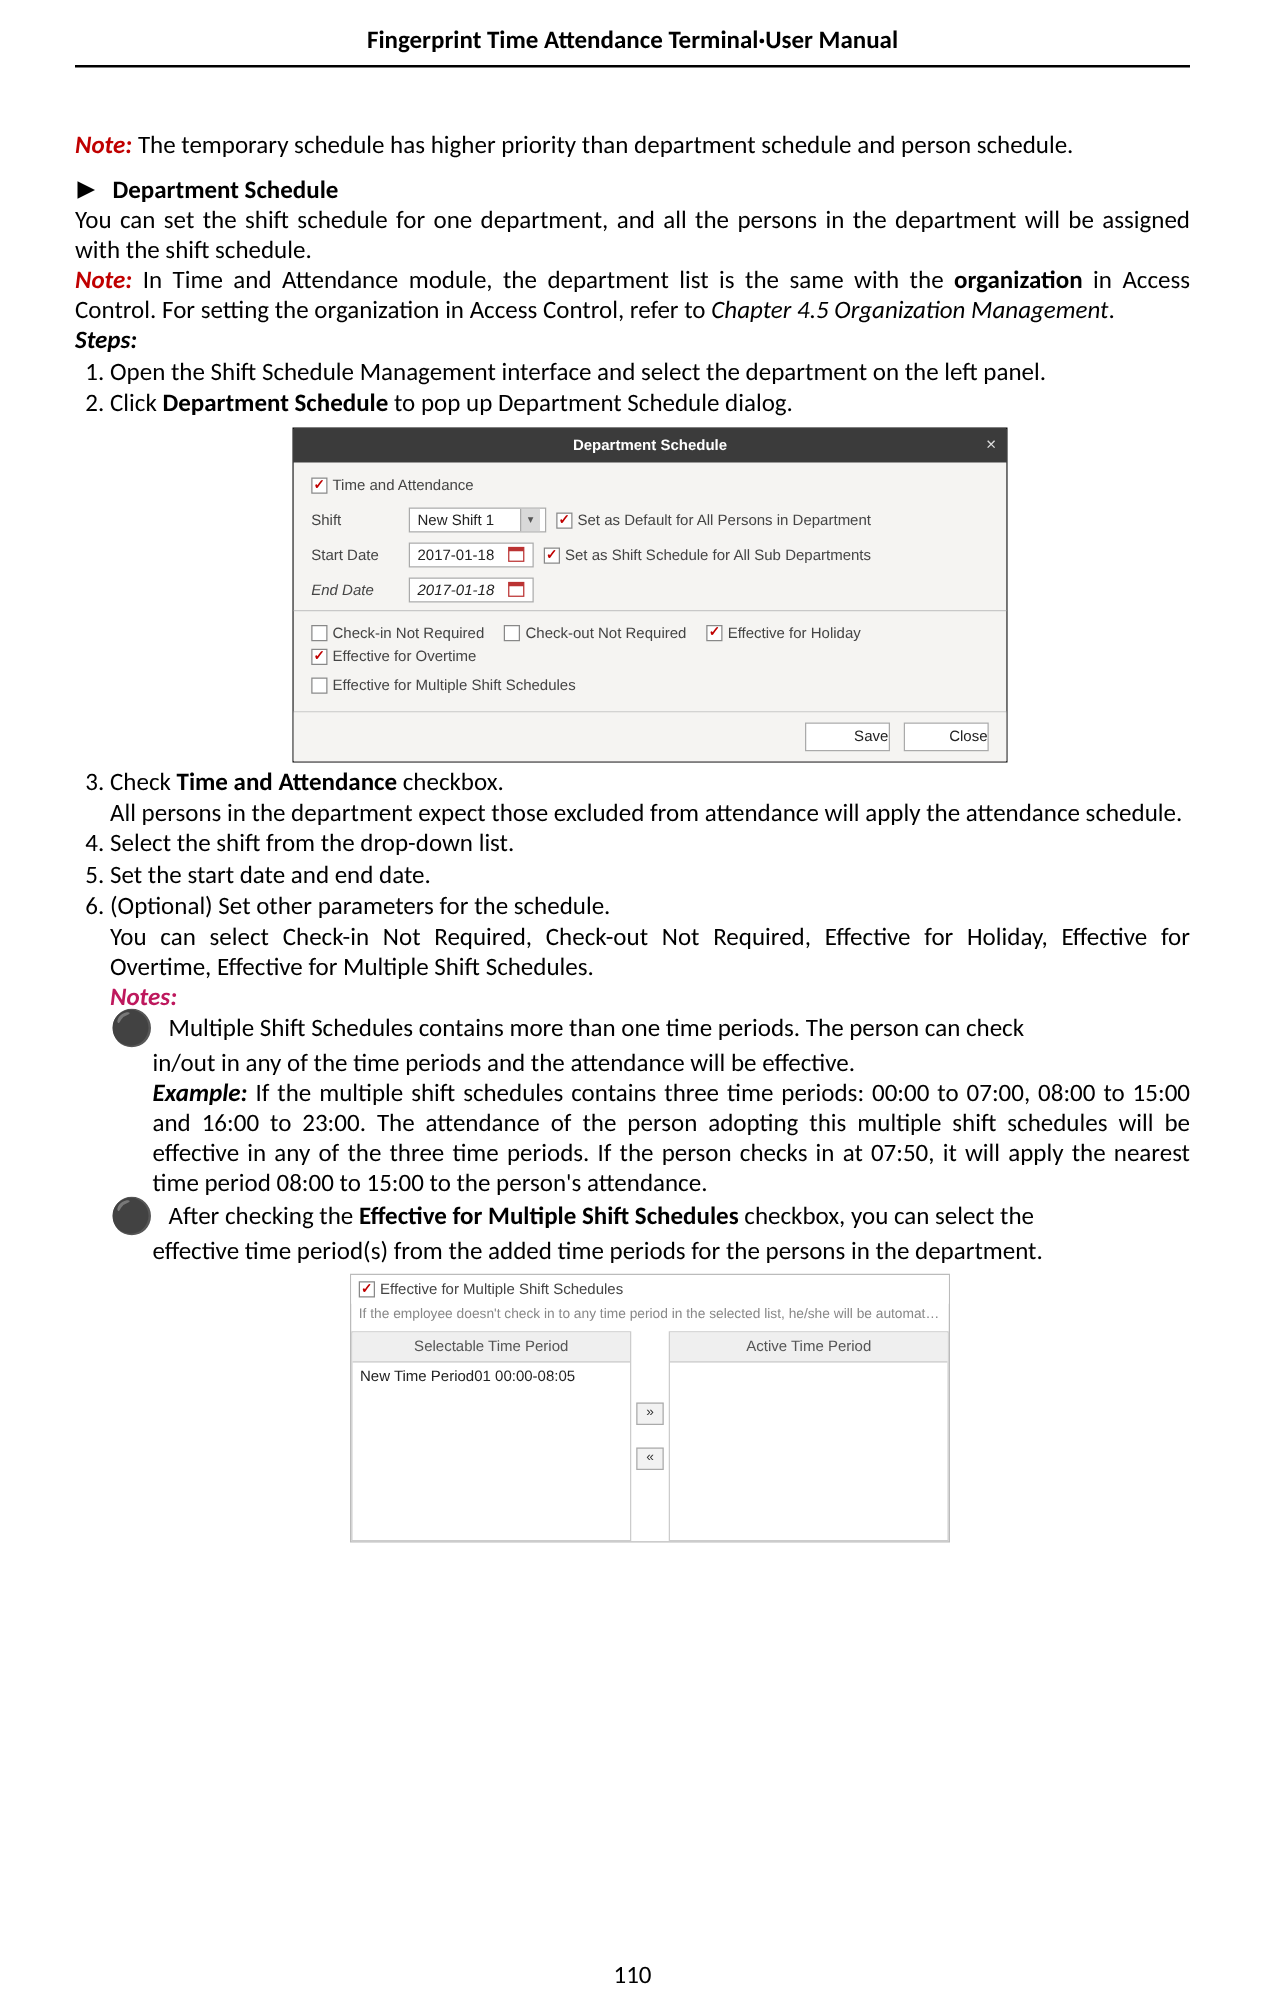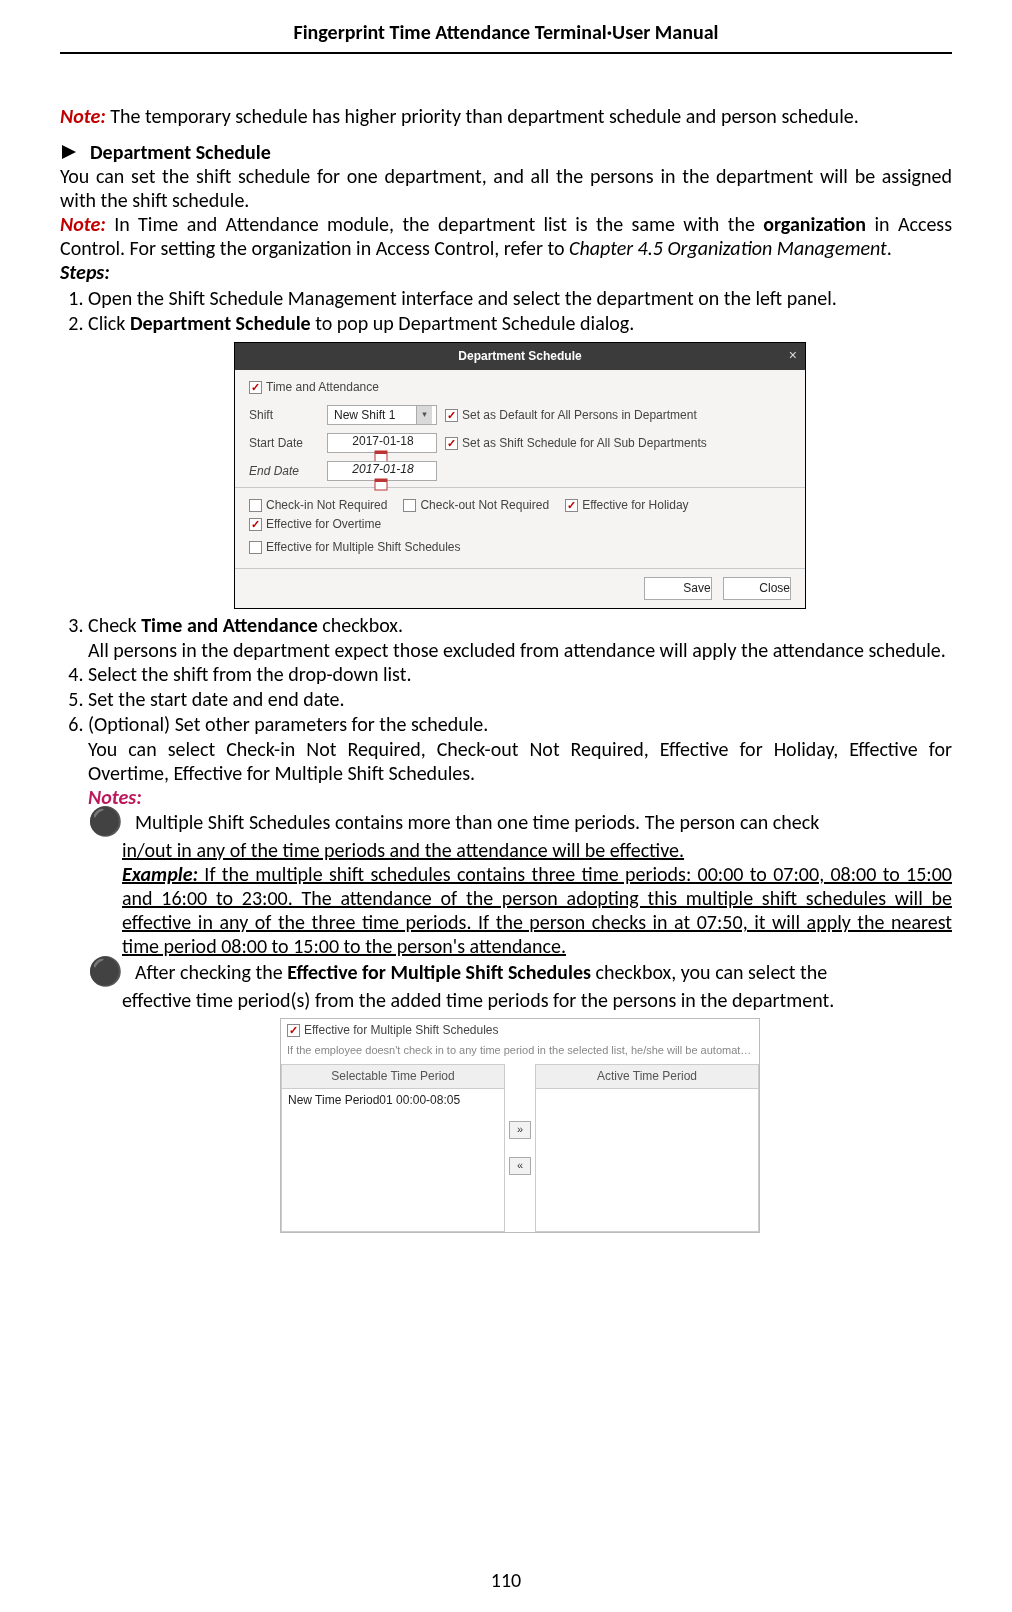--- a/index.html
+++ b/index.html
@@ -69,21 +69,21 @@
   .dlg-body { background: #f5f4f2; }
   .dlg-section {
     padding: 10px 14px 10px 14px;
     border-bottom: 1px solid #c8c8c8;
   }
   .dlg-row { display: flex; align-items: center; gap: 8px; margin-bottom: 8px; }
   .dlg-label { width: 70px; color: #444; font-size: 12px; }
   .dlg-input { border: 1px solid #aaa; background: #fff; height: 20px; font-size: 12px; padding: 0 4px; color: #222; }
   .dlg-select { width: 110px; display:flex; align-items:center; justify-content:space-between; }
   .dlg-select .caret { background:#d9d9d9; border-left:1px solid #aaa; width:16px; height:100%; display:flex; align-items:center; justify-content:center; font-size:9px; color:#555; }
-  .dlg-date { width: 110px; display:flex; align-items:center; justify-content:space-between;flex-direction:column; }
+  .dlg-date { width: 100px; display:flex; align-items:center; justify-content:space-between; }
   .dlg-date .cal { width:16px; height:16px; display:inline-block; }
   .cal svg { display:block; }
   .chk { display: inline-flex; align-items: center; gap: 4px; font-size: 12px; color: #444; }
   .chk-box { width: 13px; height: 13px; border: 1px solid #888; background: #fff; display: inline-flex; align-items:center; justify-content:center; font-size: 11px; color:#c00000; font-weight:bold; line-height:1; }
   .chk-gap { margin-right: 16px; }
   .dlg-footer { padding: 8px 14px; text-align: right; background:#f5f4f2; }
   .dlg-btn { display:inline-block; border:1px solid #aaa; background:#fff; padding:3px 0; width:68px; text-align:right; font-size:12px; margin-left:8px; color:#222; }
 
   
   .msp {
@@ -231,21 +231,21 @@
       <div class="body-text">You can select Check-in Not Required, Check-out Not Required, Effective for Holiday, Effective for Overtime, Effective for Multiple Shift Schedules.</div>
       <div class="notes-label">Notes:</div>
 
       <div class="bullet-list">
         <div class="bullet-row">
           <span class="bullet-dot">⚫</span>
           <div class="bullet-text">
             <div>Multiple Shift Schedules contains more than one time periods. The person can check</div>
           </div>
         </div>
-        <div class="indent-block body-text" style="padding-left:34px;text-decoration:underline;">
+        <div class="indent-block body-text" style="padding-left:34px;">
           <div>in/out in any of the time periods and the attendance will be effective.</div>
           <div>
             <span class="bold italic">Example:</span><span> If the multiple shift schedules contains three time periods: 00:00 to 07:00, 08:00 to 15:00 and 16:00 to 23:00. The attendance of the person adopting this multiple shift schedules will be effective in any of the three time periods. If the person checks in at 07:50, it will apply the nearest time period 08:00 to 15:00 to the person's attendance.</span>
           </div>
         </div>
 
         <div class="bullet-row" style="margin-top:2px;">
           <span class="bullet-dot">⚫</span>
           <div class="bullet-text">
             <span>After checking the </span><span class="bold">Effective for Multiple Shift Schedules</span><span> checkbox, you can select the</span>

